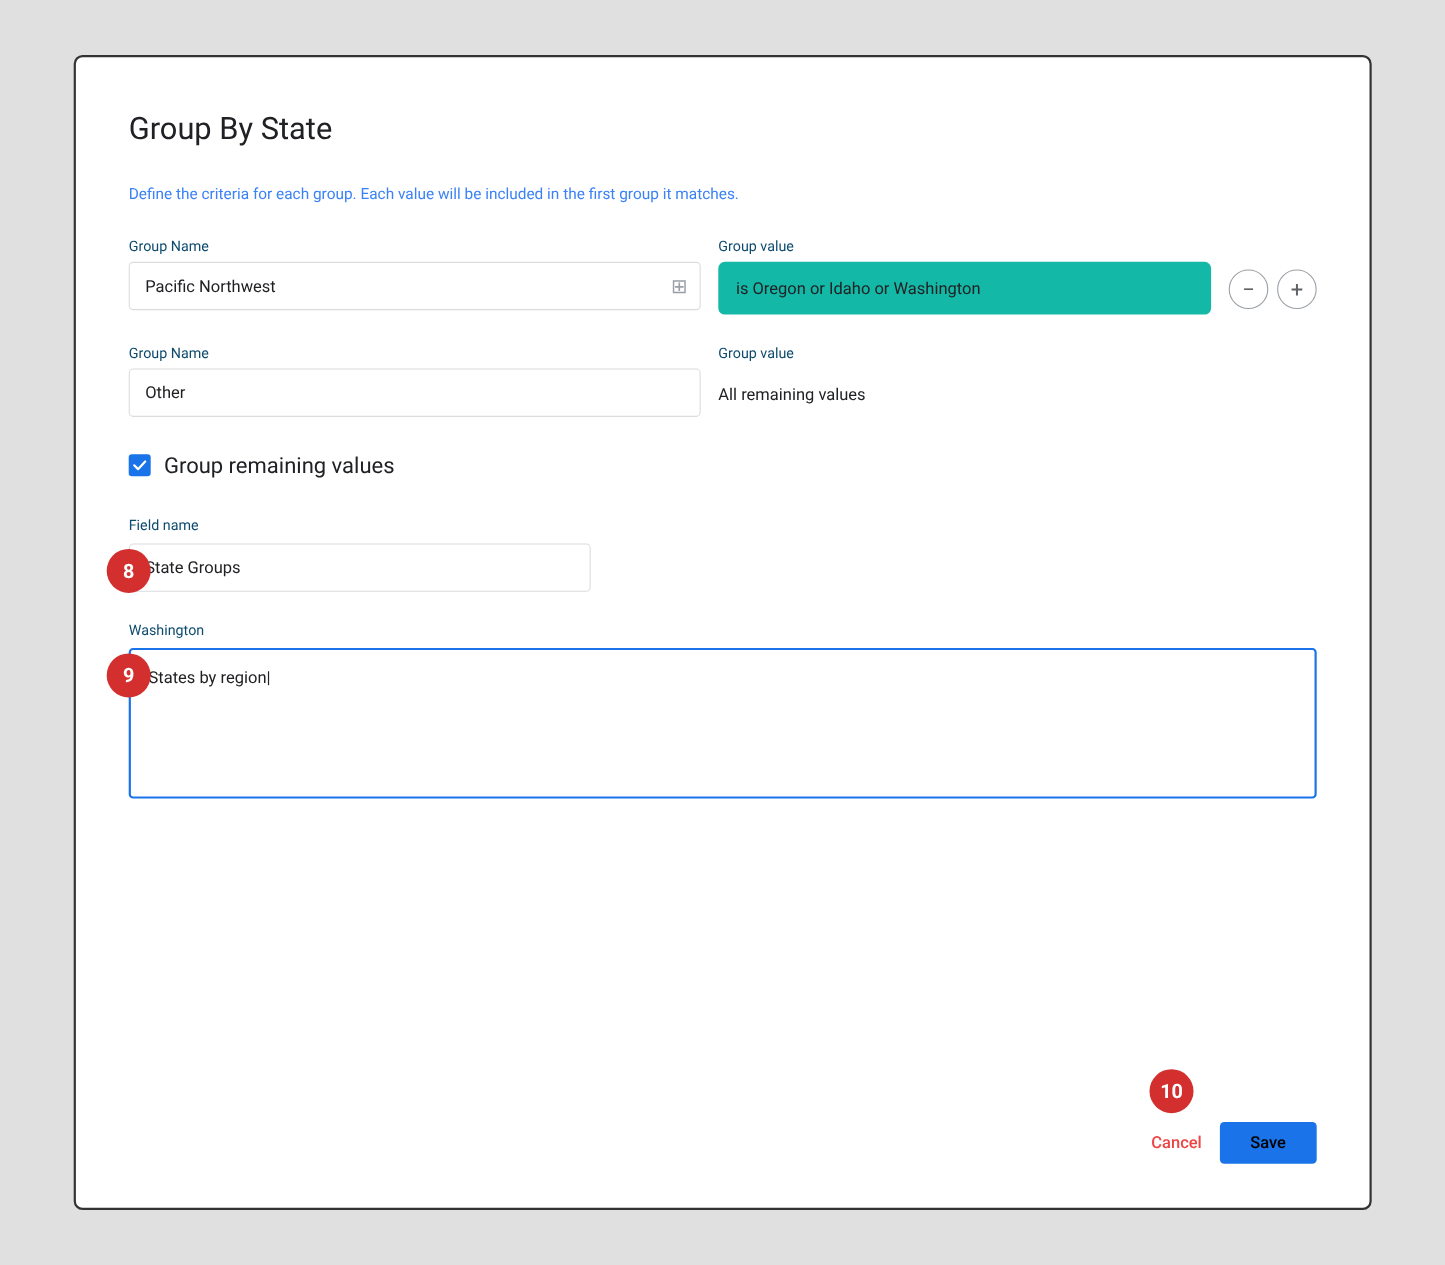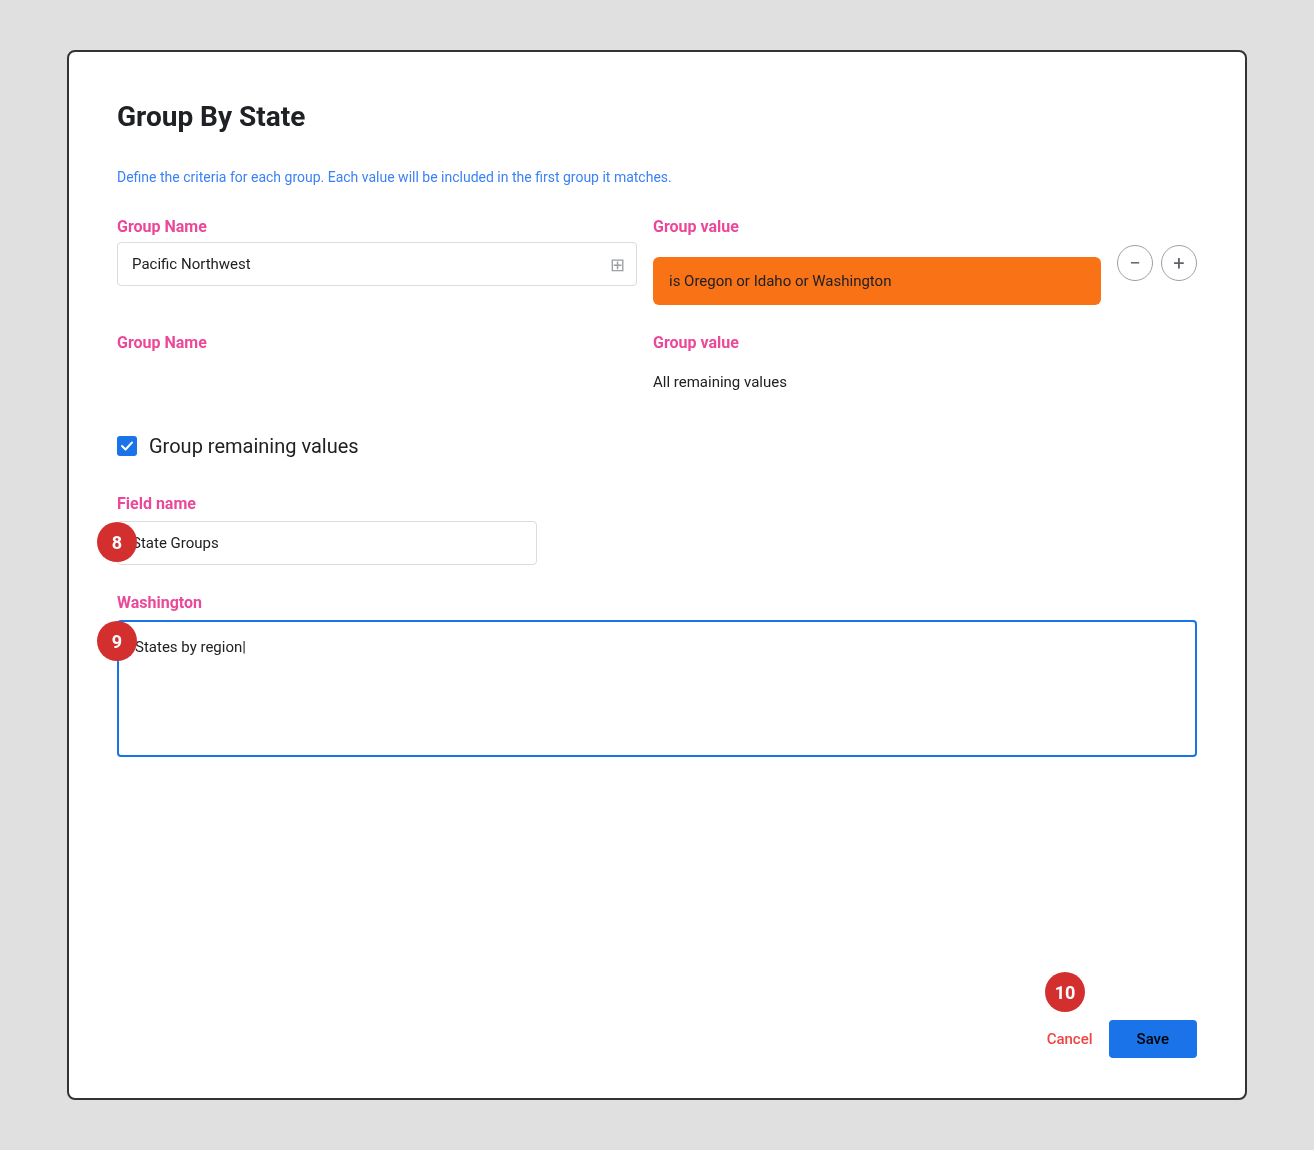--- a/index.html
+++ b/index.html
@@ -25,21 +25,21 @@
       border: 2px solid #333;
       border-radius: 8px;
       padding: 48px 48px 40px 48px;
       position: relative;
       display: flex;
       flex-direction: column;
     }
 
     .dialog-title {
       font-size: 28px;
-      font-weight: 700;
+      font-weight: 400;
       color: #202124;
       margin-bottom: 36px;
     }
 
     .description-text {
       font-size: 14px;
       color: #3b82f6;
       margin-bottom: 32px;
     }
 
@@ -60,46 +60,45 @@
     .group-section.name-section {
       width: 520px;
       flex-shrink: 0;
     }
 
     .group-section.value-section {
       flex: 1;
     }
 
     .field-label {
-      font-size: 16px;
-      font-weight: 700;
-      color: #ec4899;
+      font-size: 13px;
+      font-weight: 400;
+      color: #0c4a6e;
     }
 
     .text-input {
       border: 1px solid #dadce0;
       border-radius: 4px;
       padding: 12px 14px;
       font-size: 15px;
       color: #202124;
       background: #fff;
       width: 100%;
       outline: none;
     }
 
     .group-value-pill {
-      background: #f97316;
+      background: #14b8a6;
       border-radius: 6px;
       padding: 12px 16px;
       font-size: 15px;
       color: #202124;
       display: inline-block;
       min-height: 48px;
       line-height: 24px;
-      margin-top: 15px;
     }
 
     .group-value-text {
       font-size: 15px;
       color: #202124;
       padding: 12px 0;
       line-height: 24px;
     }
 
     .action-buttons {
@@ -300,20 +299,21 @@
     </div>
     <div class="action-buttons">
       <button class="circle-btn">−</button>
       <button class="circle-btn">+</button>
     </div>
   </div>
 
   <div class="group-row">
     <div class="group-section name-section">
       <label class="field-label">Group Name</label>
+      <input type="text" class="text-input" value="Other" style="">
     </div>
     <div class="group-section value-section">
       <label class="field-label">Group value</label>
       <div class="group-value-text">All remaining values</div>
     </div>
   </div>
 
   <div class="checkbox-row">
     <div class="checkbox-custom">
       <svg viewBox="0 0 14 14" fill="none" xmlns="http://www.w3.org/2000/svg">

